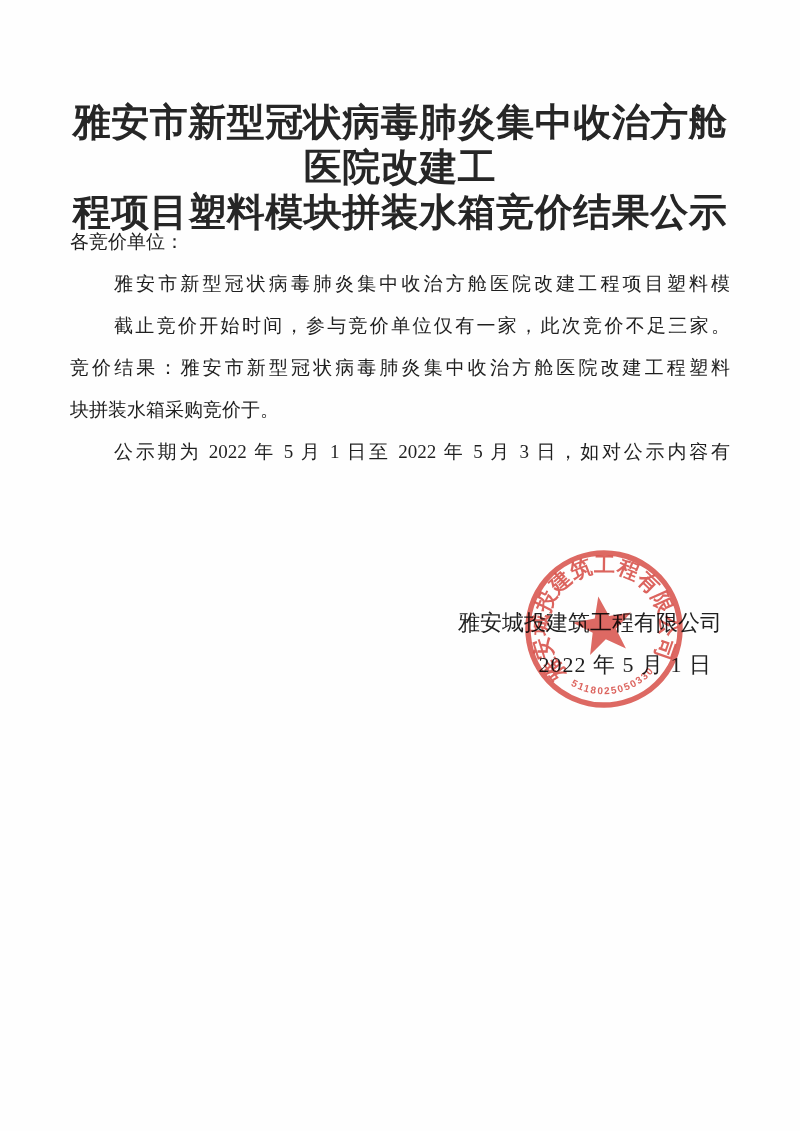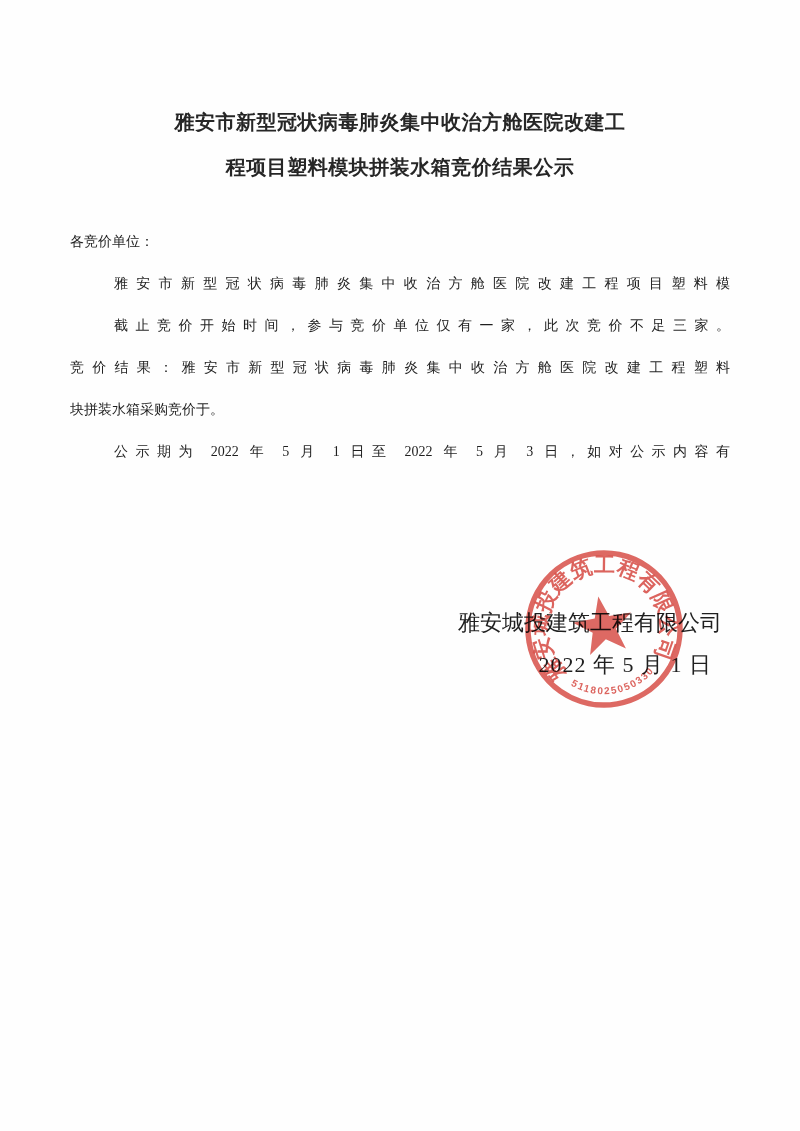--- a/index.html
+++ b/index.html
@@ -15,31 +15,31 @@
     color: #222222;
   }
   .doc-title {
     position: absolute;
     top: 100px;
     left: 70px;
     width: 660px;
     text-align: center;
     font-family: "Liberation Sans", "DejaVu Sans", sans-serif;
     font-weight: 700;
-    font-size: 20px;
+    font-size: 38px;
     line-height: 45px;
     color: #262626;
     letter-spacing: 0.5px;
   }
   .doc-body {
     position: absolute;
     top: 221px;
     left: 70px;
     width: 660px;
-    font-size: 14px;
+    font-size: 19px;
     line-height: 42px;
     color: #1f1f1f;
   }
   .line { width: 660px; }
   .indent { text-indent: 44px; }
   .justify { text-align: justify; text-align-last: justify; }
   .signature {
     position: absolute;
     top: 602px;
     right: 78px;

